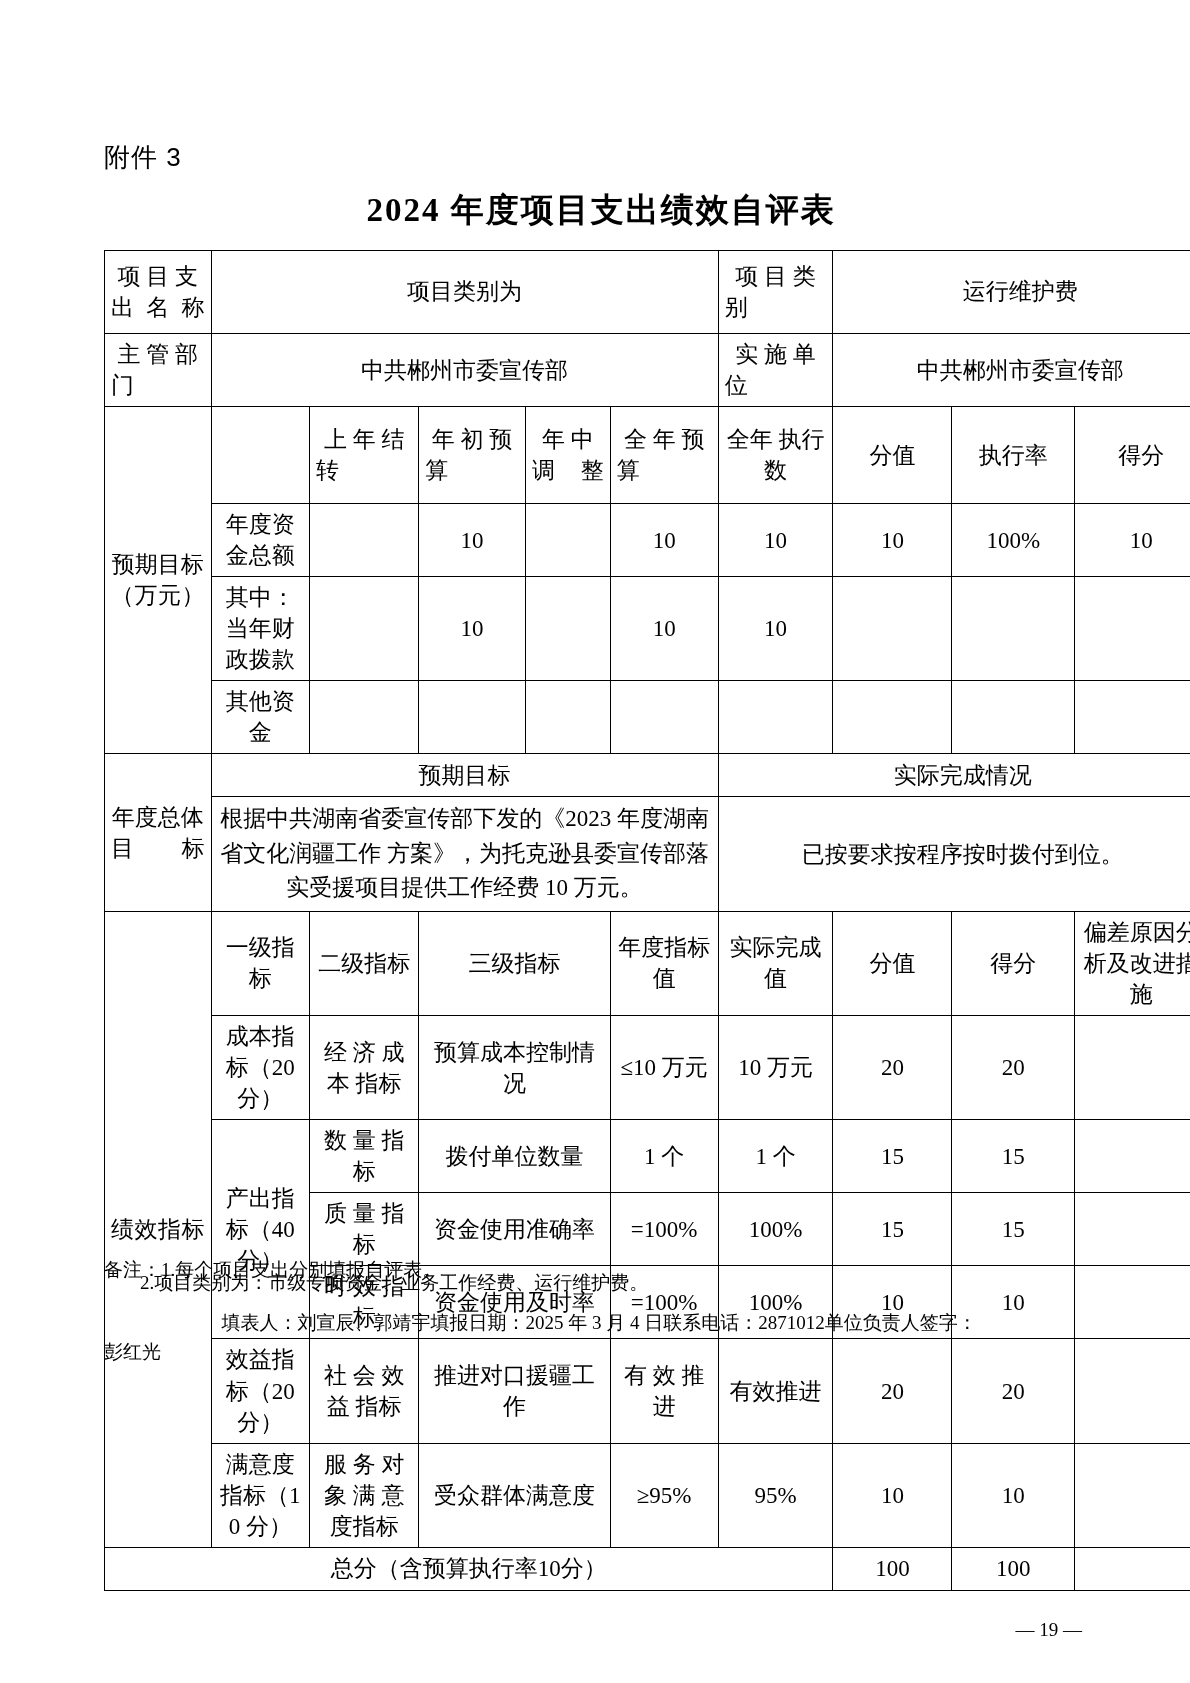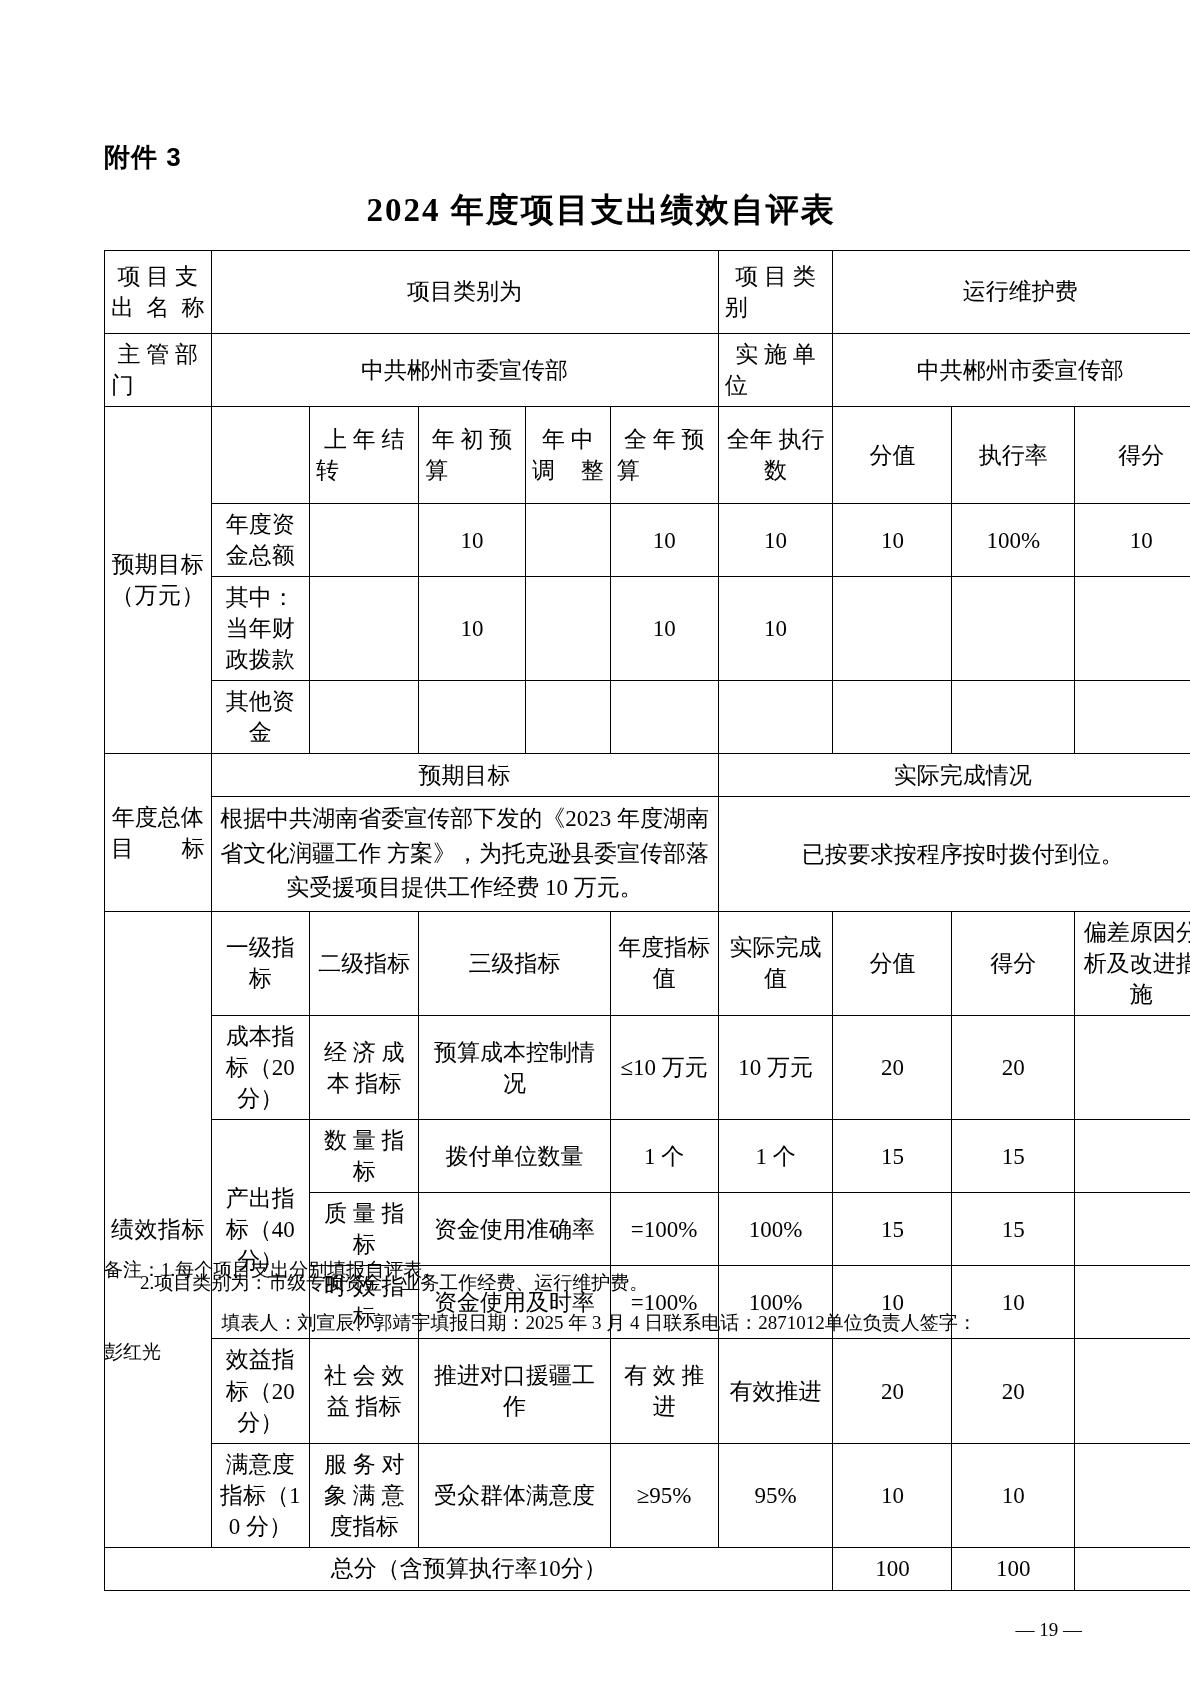--- a/index.html
+++ b/index.html
@@ -20,21 +20,21 @@
     height: 1683px;
     box-sizing: border-box;
     padding: 0;
   }
   .attach-label {
     position: absolute;
     left: 104px;
     top: 140px;
     font-size: 26px;
     font-family: "Liberation Sans", sans-serif;
-    font-weight: 700;
+    font-weight: 400;
     letter-spacing: 1px;
   }
   .doc-title {
     position: absolute;
     left: 12px;
     right: 0;
     top: 188px;
     text-align: center;
     font-size: 33px;
     font-weight: bold;

